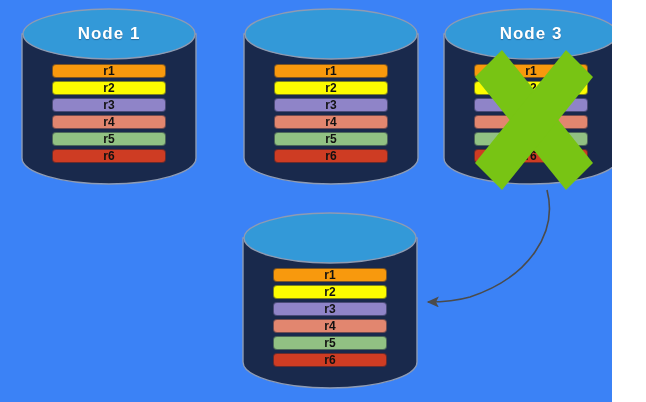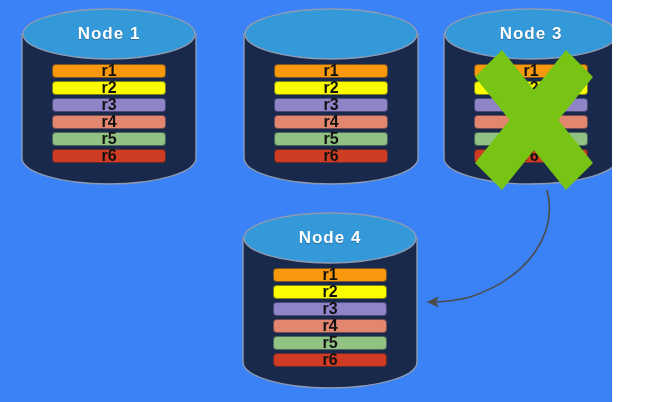--- a/index.html
+++ b/index.html
@@ -49,21 +49,21 @@
     box-sizing: border-box;
     height: 14px;
     margin-bottom: 3px;
     border-radius: 4px;
     border: 1px solid rgba(20,30,55,0.55);
     display: flex;
     align-items: center;
     justify-content: center;
     color: #111111;
     font-weight: bold;
-    font-size: 16px;
+    font-size: 12px;
     line-height: 1;
     font-family: "Liberation Sans", sans-serif;
   }
   .row-band:last-child { margin-bottom: 0; text-align: right; }
 
   .cross-overlay {
     position: absolute;
     pointer-events: none;
   }
   .arrow-layer {
@@ -137,21 +137,20 @@
           <path d="M 27,0 L 118,113 L 91,140 L 0,27 Z" fill="#78c414"></path>
           <path d="M 91,0 L 118,27 L 27,140 L 0,113 Z" fill="#78c414"></path>
         </g>
       </svg>
     </div>
     <div class="node" style="left: 243px; top: 212px; width: 174px; height: 176px;">
       <svg class="node-svg" width="174" height="176" viewBox="0 0 174 176">
         <path d="M 0,26 L 0,150 A 87,26 0 0 0 174,150 L 174,26 Z" fill="#19294c" stroke="#8e9bb3" stroke-width="1.4"></path>
         <ellipse cx="87" cy="26" rx="86" ry="25" fill="#3399d8" stroke="#8e9bb3" stroke-width="1.4"></ellipse>
       </svg>
-      <div class="node-title" style="top: 16px;">Node 4</div>
       <div class="rows" style="top: 56px; padding-left: 30px; padding-right: 30px; box-sizing: border-box;">
         <div class="row-band" style="background: rgb(248, 153, 13);">r1</div>
         <div class="row-band" style="background: rgb(252, 252, 0);">r2</div>
         <div class="row-band" style="background: rgb(143, 132, 200);">r3</div>
         <div class="row-band" style="background: rgb(226, 134, 111);">r4</div>
         <div class="row-band" style="background: rgb(145, 193, 131);">r5</div>
         <div class="row-band" style="background: rgb(206, 60, 35);">r6</div>
       </div>
     </div>
   </div>

